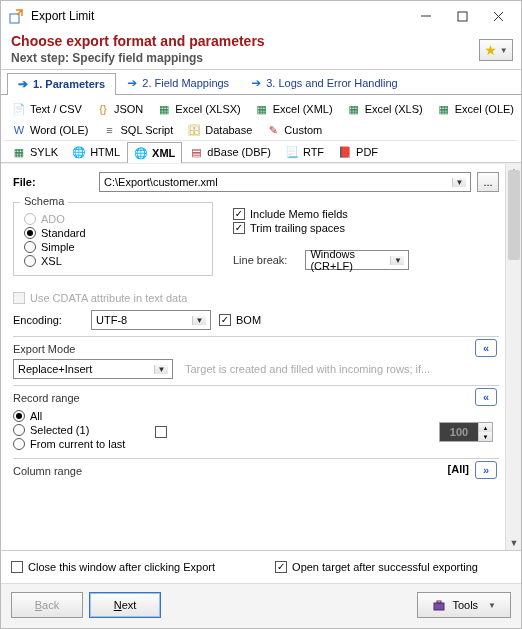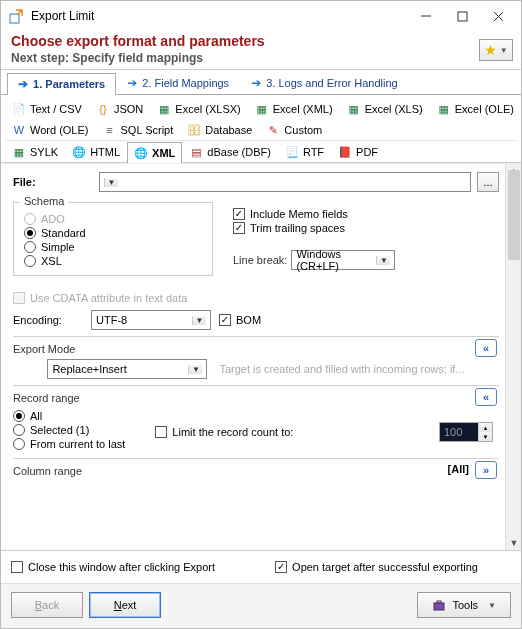--- a/index.html
+++ b/index.html
@@ -46,21 +46,21 @@
   .radio.disabled { border-color:#bbb;}
   .check.sel::after { content:"✓"; font-size:10px; line-height:10px; color:#000;}
   .check.disabled { border-color:#ccc; background:#f4f4f4;}
   .disabled-text { color:#aaa; }
   .small-label { color:#333; }
   .section-strip { border-top:1px solid #d0d0d0; margin-top:6px; padding-top:6px; position:relative;}
   .section-title { font-size:11px; color:#333; margin-bottom:4px;}
   .collapse-btn { position:absolute; right:2px; top:2px; width:22px; height:18px; border:1px solid #5a7fbf; border-radius:3px; background:#fff; color:#2b5fc0; font-weight:bold; display:flex; align-items:center; justify-content:center; font-size:12px;}
   .all-label { position:absolute; right:30px; top:4px; font-weight:bold;}
   .spin { display:flex; border:1px solid #aaa; height:20px; background:#fff;}
-  .spin input { border:none; width:38px; padding:0 4px; color:#999; background:#0f172a; text-align:left;}
+  .spin input { border:none; width:38px; padding:0 4px; color:#999; background:#404040; text-align:center;font-weight:bold;}
   .spin .sp { width:14px; display:flex; flex-direction:column; border-left:1px solid #ccc;}
   .spin .sp div { flex:1; font-size:6px; display:flex; align-items:center; justify-content:center; background:linear-gradient(#f6f6f6,#e4e4e4);}
   .footer-opts { border-top:1px solid #ccc; padding:8px 10px; display:flex; gap:60px;}
   .btnbar { padding:8px 10px 10px 10px; display:flex; gap:6px; background:#f4f4f4; border-top:1px solid #ddd;}
   .btn { flex:0 0 auto; height:26px; border:1px solid #999; background:linear-gradient(#fdfdfd,#e6e6e6); display:flex; align-items:center; justify-content:center; padding:0 14px; gap:6px; min-width:72px;}
   .btn.primary { border-color:#3a72c8; box-shadow:0 0 0 1px #9cc1f0 inset;}
   .btn.disabled { color:#9a9a9a; }
   .btn .mini-icon { width:14px; height:14px; display:inline-flex; align-items:center; justify-content:center;}
   .spacer { flex:1; }
   u { text-decoration: underline; }
@@ -193,20 +193,21 @@
           <span>PDF</span>
         </div>
     </div>
   </div>
 
   <div class="content-wrap">
     <div class="content">
       <div class="file-row">
         <label>File:</label>
         <div class="combo" style="flex:1">
+          <span class="cv">C:\Export\customer.xml</span>
           <span class="ca">▼</span>
         </div>
         <div class="dots-btn">
             <span>...</span>
           </div>
       </div>
 
       <div class="two-col">
         <div style="flex:0 0 200px">
           <div class="groupbox">
@@ -232,21 +233,21 @@
         <div style="flex:1; padding-top:4px;">
           <div class="check-row">
             <span class="check sel"></span>
             <span>Include Memo fields</span>
           </div>
           <div class="check-row">
             <span class="check sel"></span>
             <span>Trim trailing spaces</span>
           </div>
           <div style="height:14px"></div>
-          <div style="display:flex; align-items:center; gap:4px;">
+          <div style="display:flex; align-items:center; gap:18px;">
             <span class="small-label">Line break:</span>
             <div class="combo" style="width:104px">
               <span class="cv">Windows (CR+LF)</span>
               <span class="ca">▼</span>
             </div>
           </div>
         </div>
       </div>
 
       <div class="check-row" style="margin-top:8px">
@@ -264,21 +265,21 @@
           <span class="check sel"></span>
           <span>BOM</span>
         </div>
       </div>
 
       <div class="section-strip">
         <div class="section-title">Export Mode</div>
         <div class="collapse-btn">
             <span>«</span>
           </div>
-        <div style="display:flex; align-items:center; gap:12px;justify-content:center;">
+        <div style="display:flex; align-items:center; gap:12px;">
           <div class="combo" style="width:160px">
             <span class="cv">Replace+Insert</span>
             <span class="ca">▼</span>
           </div>
           <span class="disabled-text">Target is created and filled with incoming rows; if...</span>
         </div>
       </div>
 
       <div class="section-strip">
         <div class="section-title">Record range</div>
@@ -296,21 +297,20 @@
                 <span>Selected (1)</span>
               </div>
             <div class="radio-row">
                 <span class="radio"></span>
                 <span>From current to last</span>
               </div>
           </div>
           <div style="display:flex; align-items:flex-start; gap:8px; padding-top:16px;">
             <div class="check-row">
               <span class="check"></span>
-              <span>Limit the record count to:</span>
             </div>
           </div>
           <div style="padding-top:14px; margin-left:auto; margin-right:6px;">
             <div class="spin">
               <input readonly="" value="100" style="">
               <div class="sp">
                   <div>▲</div>
                   <div>▼</div>
                 </div>
             </div>

